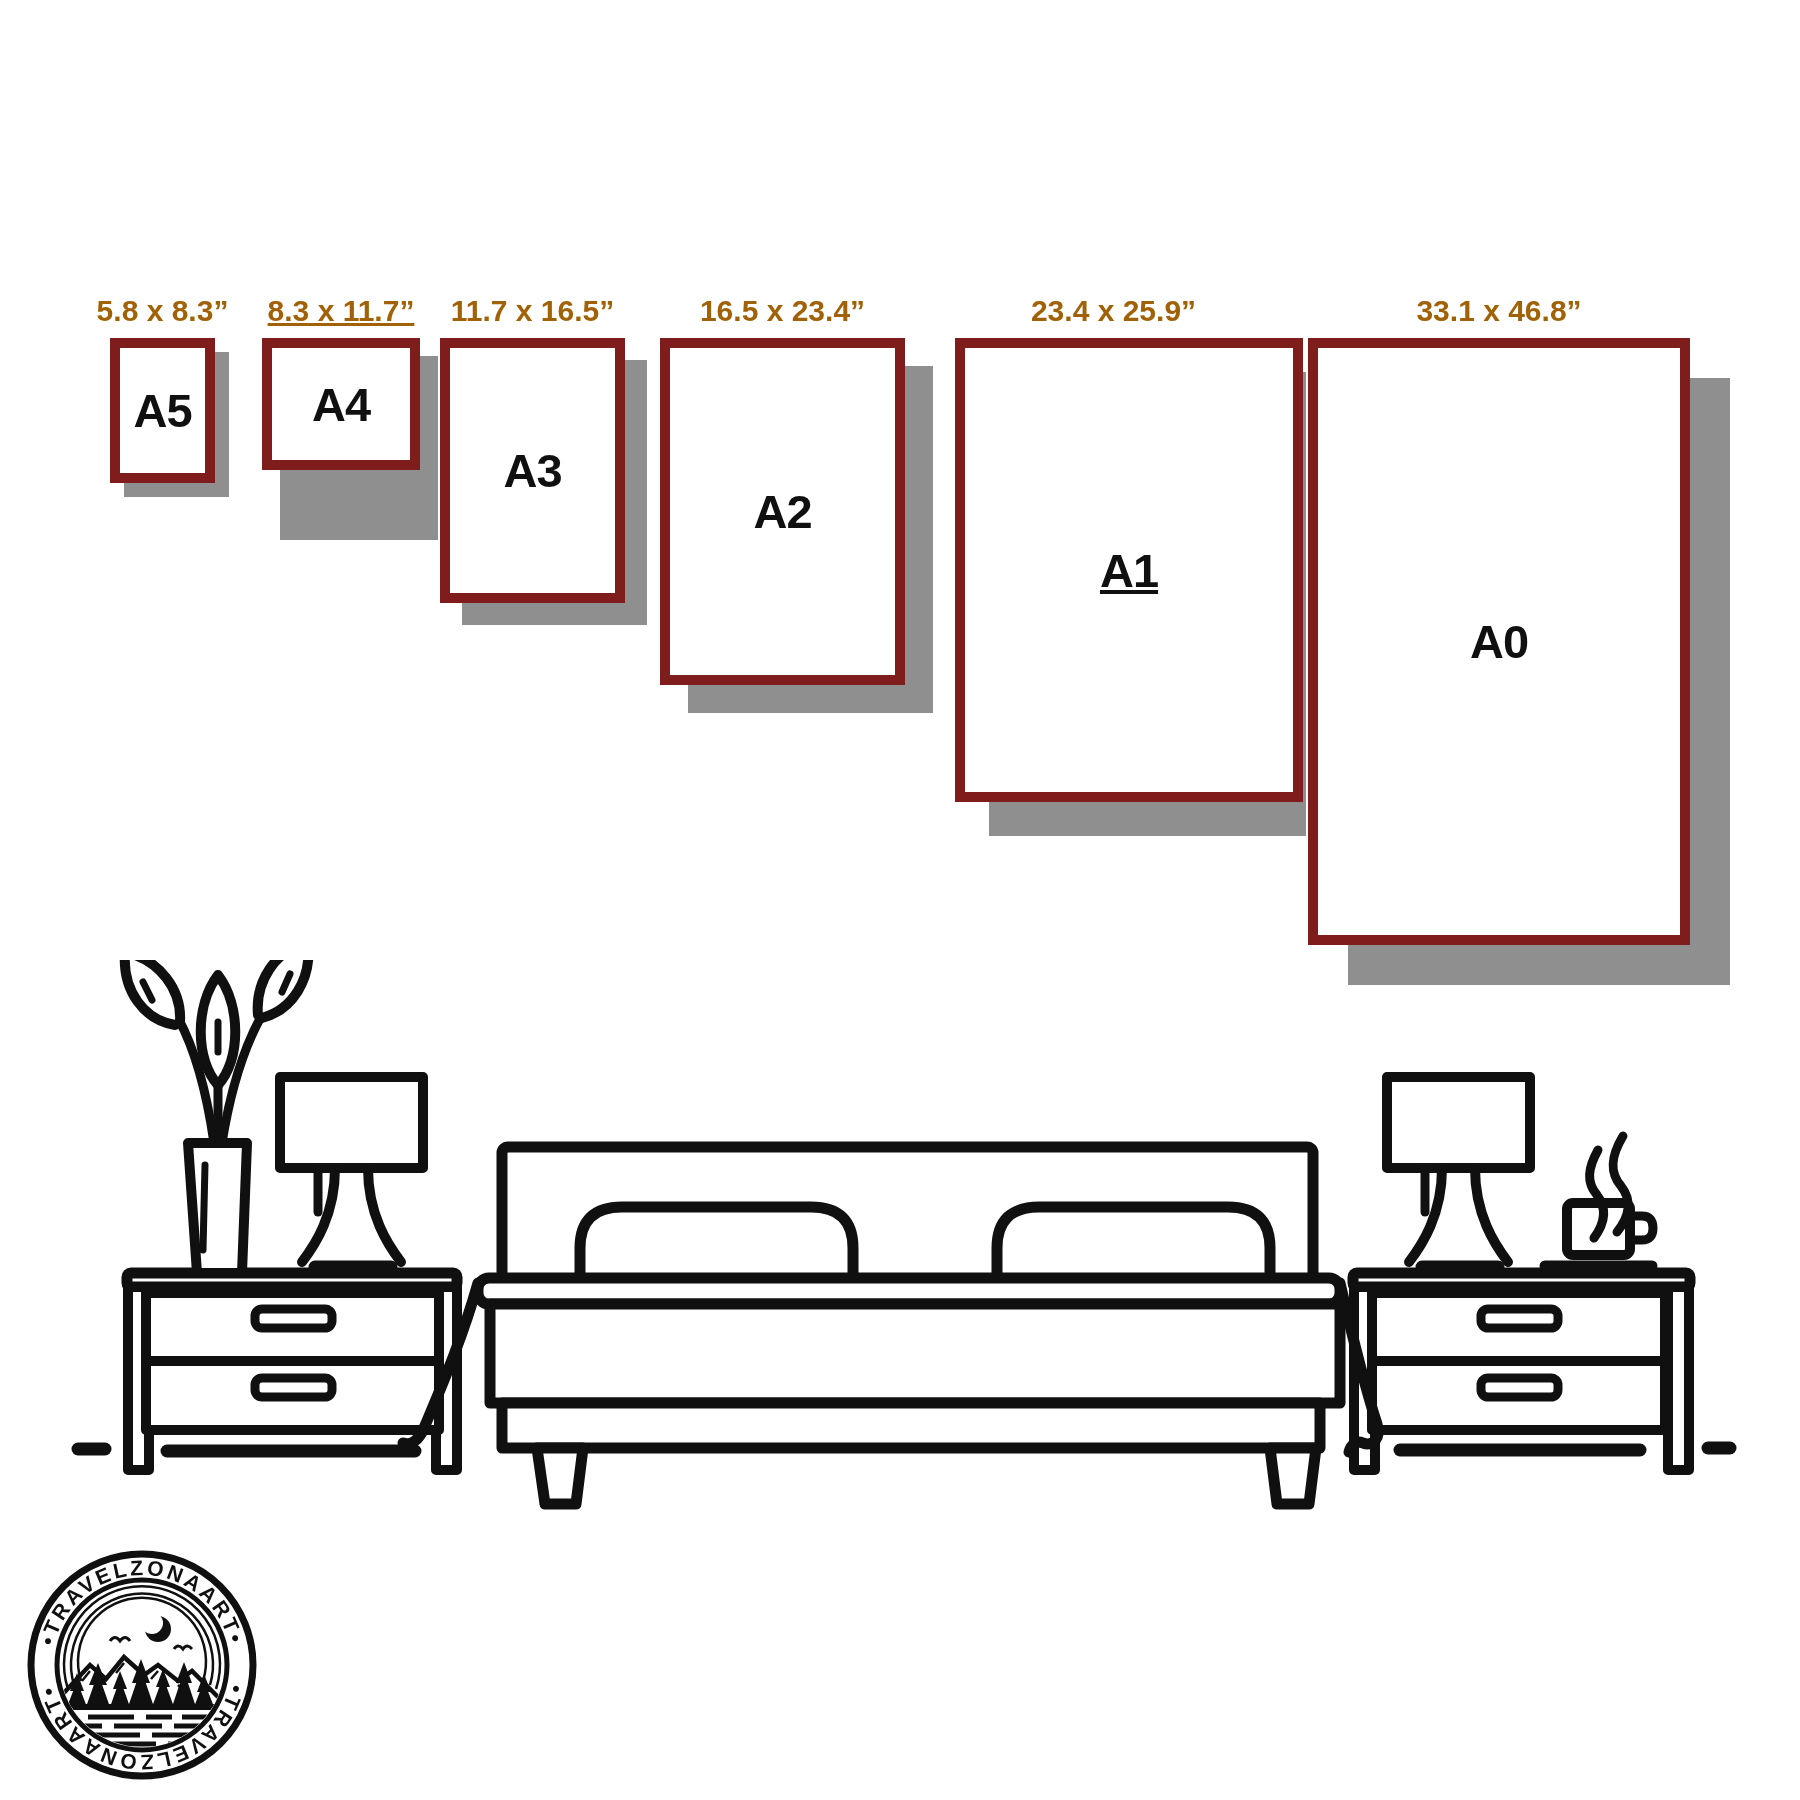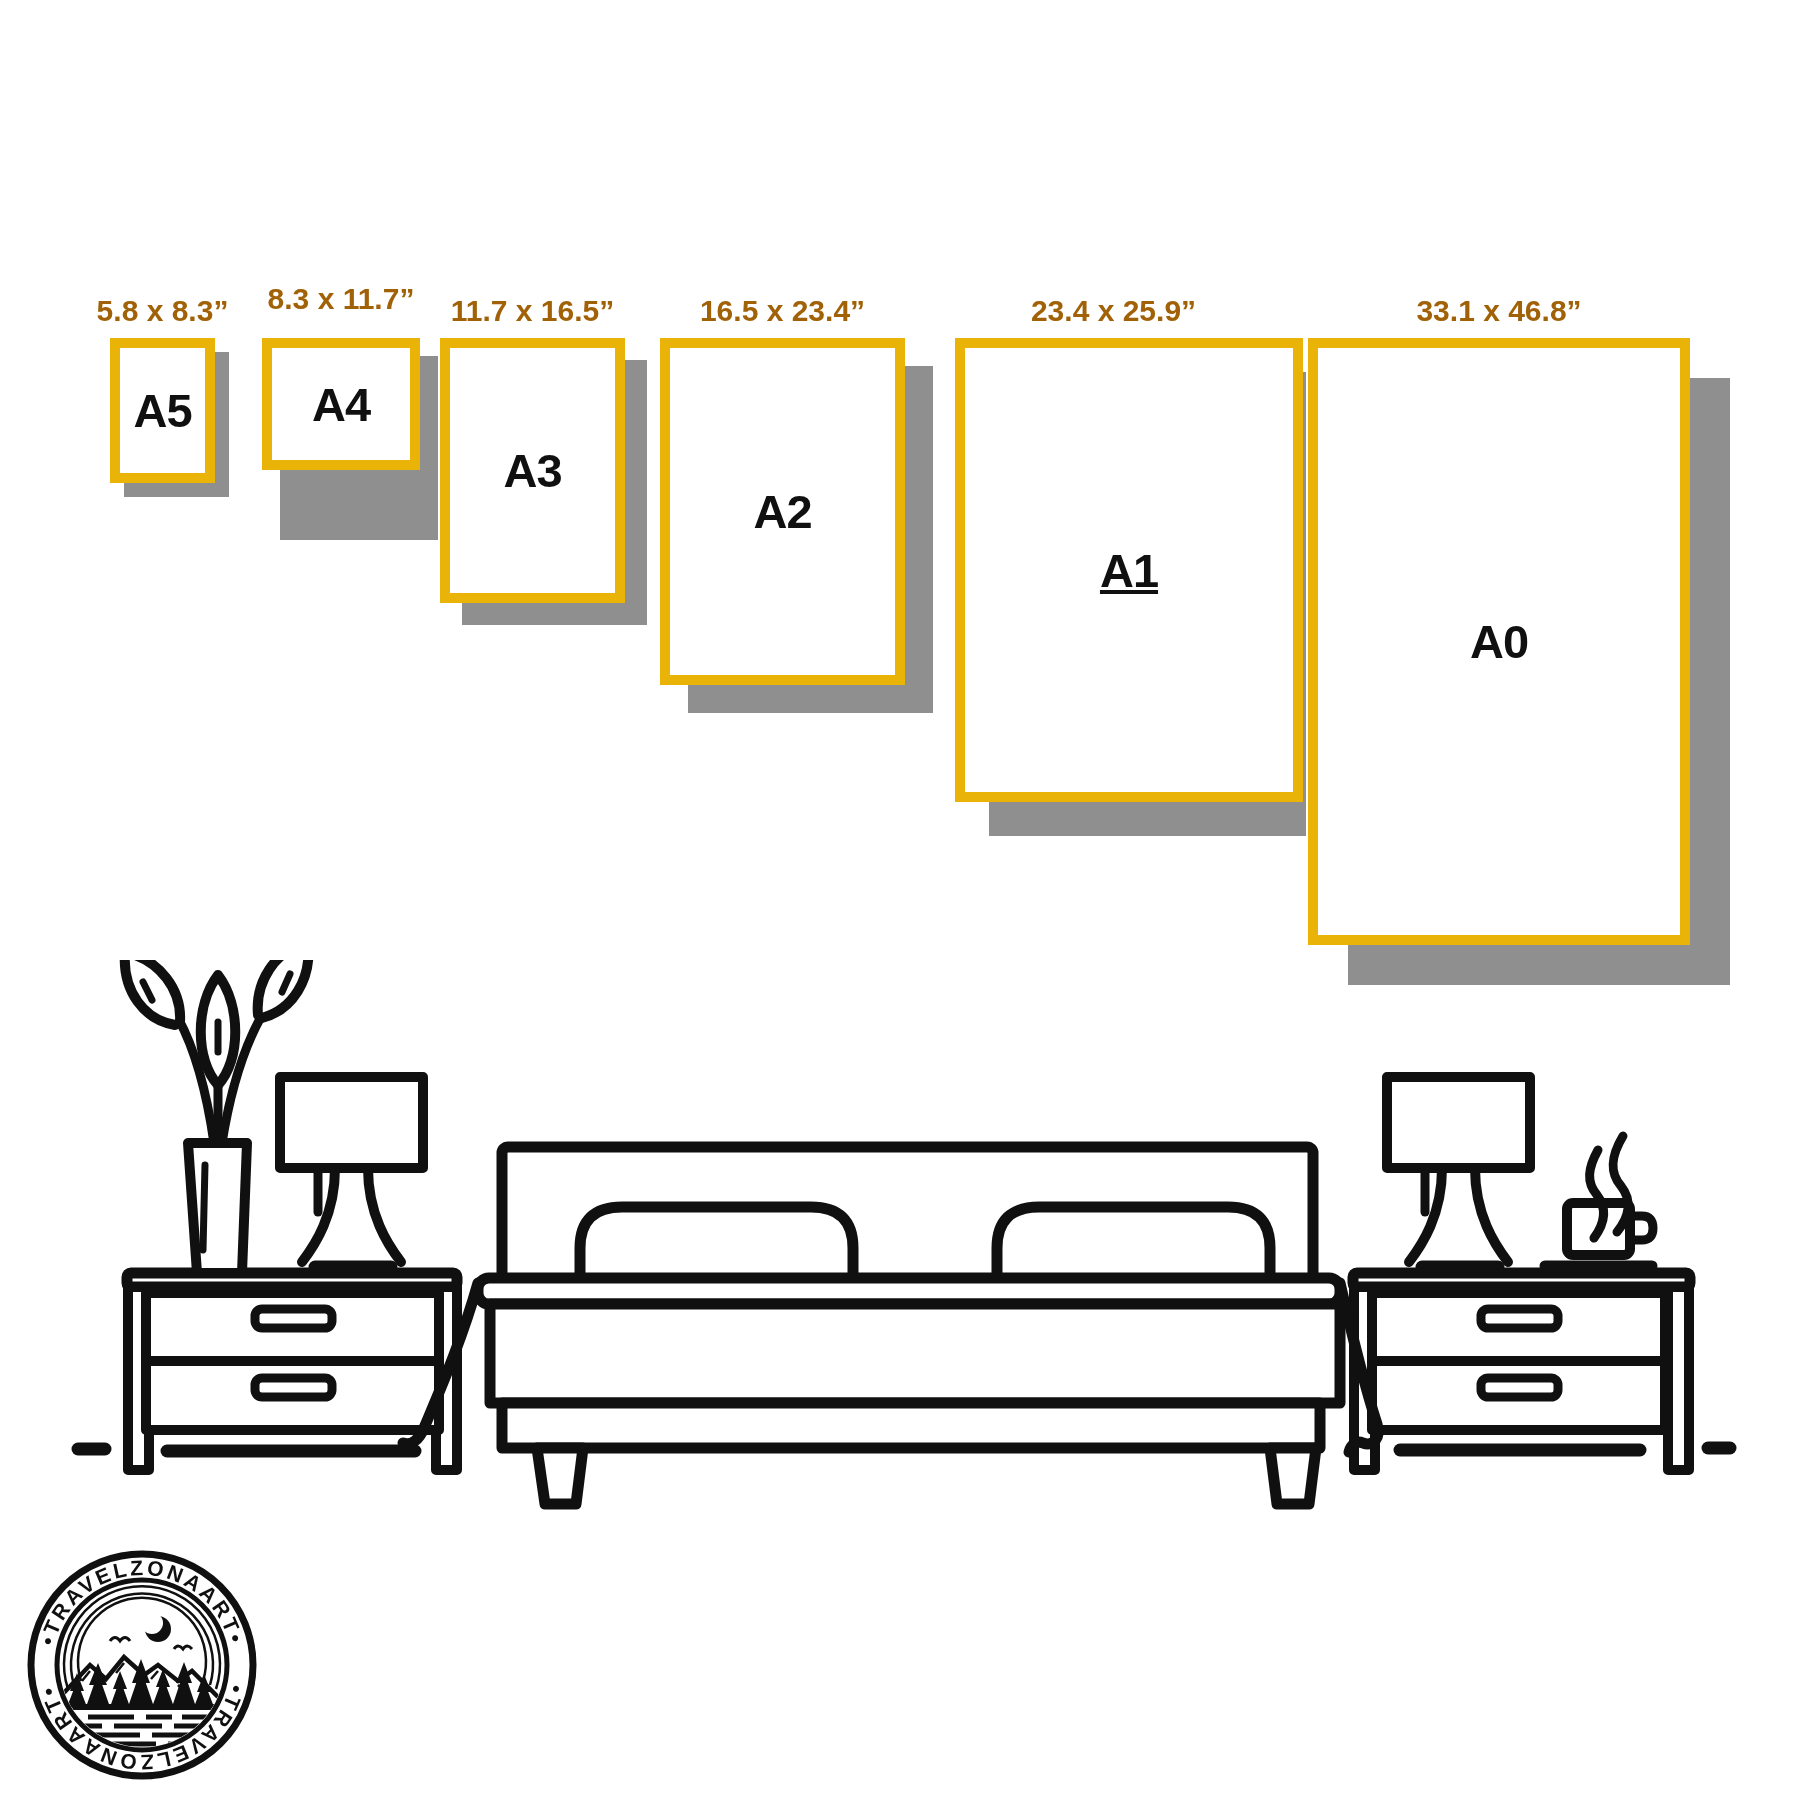--- a/index.html
+++ b/index.html
@@ -6,21 +6,21 @@
   .canvas{
     position:relative;width:1800px;height:1800px;background:#ffffff;overflow:hidden;
     font-family:"Liberation Sans",sans-serif;color:#101010;
   }
   .title{
     position:absolute;top:72px;left:0;width:100%;text-align:center;
     font-size:97px;font-weight:bold;letter-spacing:-3px;color:#101010;
   }
   .frame-shadow{position:absolute;background:#8f8f8f;}
   .frame{
-    position:absolute;background:#ffffff;border:10px solid #eab308;box-sizing:border-box;
+    position:absolute;background:#ffffff;border:10px solid #7f1d1d;box-sizing:border-box;
     display:flex;align-items:center;justify-content:center;
   }
   .frame-letter{font-size:47px;font-weight:bold;color:#101010;letter-spacing:-1px;}
   .frame-caption{
     position:absolute;transform:translateX(-50%);white-space:nowrap;text-align:center;
     font-size:30px;font-weight:bold;color:#a16207;
   }
   .scene{position:absolute;left:0;top:960px;width:1800px;height:575px;}
   .logo-svg{position:absolute;left:22px;top:1545px;width:240px;height:240px;}
   .logo-ring-text{font-family:"Liberation Sans",sans-serif;font-size:21px;font-weight:bold;letter-spacing:3px;fill:#101010;}
@@ -38,21 +38,21 @@
   <div id="frames-layer">
       <div class="frame-shadow" style="left: 124px; top: 352px; width: 105px; height: 145px;"></div>
       <div class="frame" style="left: 110px; top: 338px; width: 105px; height: 145px;">
         <span class="frame-letter">A5</span>
       </div>
       <div class="frame-caption" style="left: 162.5px; top: 294px;">5.8 x 8.3”</div>
       <div class="frame-shadow" style="left: 280px; top: 356px; width: 158px; height: 184px;"></div>
       <div class="frame" style="left: 262px; top: 338px; width: 158px; height: 132px;">
         <span class="frame-letter">A4</span>
       </div>
-      <div class="frame-caption" style="left: 341px; top: 282px;">8.3 x 11.7”</div>
+      <div class="frame-caption" style="left: 341px; top: 294px; text-decoration: underline;">8.3 x 11.7”</div>
       <div class="frame-shadow" style="left: 462px; top: 360px; width: 185px; height: 265px;"></div>
       <div class="frame" style="left: 440px; top: 338px; width: 185px; height: 265px;">
         <span class="frame-letter">A3</span>
       </div>
       <div class="frame-caption" style="left: 532.5px; top: 294px;">11.7 x 16.5”</div>
       <div class="frame-shadow" style="left: 688px; top: 366px; width: 245px; height: 347px;"></div>
       <div class="frame" style="left: 660px; top: 338px; width: 245px; height: 347px;">
         <span class="frame-letter">A2</span>
       </div>
       <div class="frame-caption" style="left: 782.5px; top: 294px;">16.5 x 23.4”</div>

